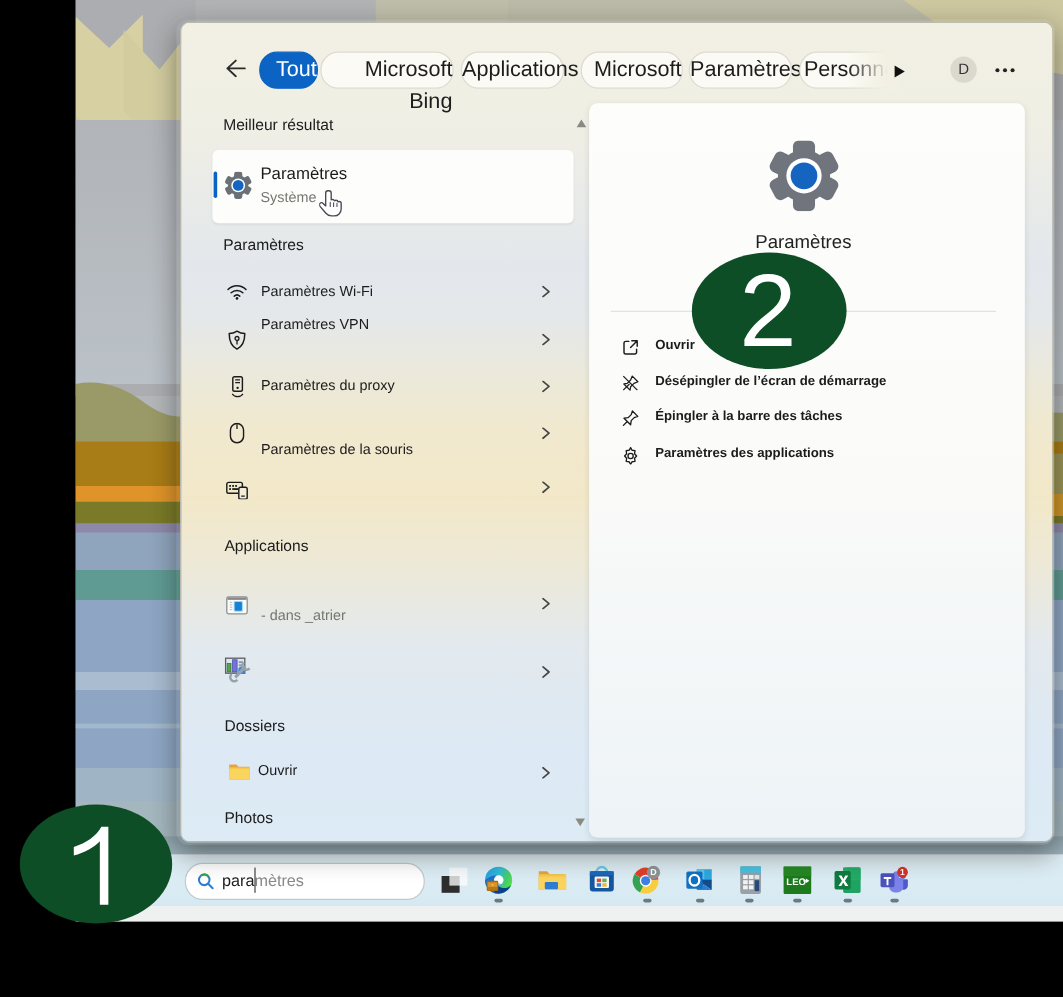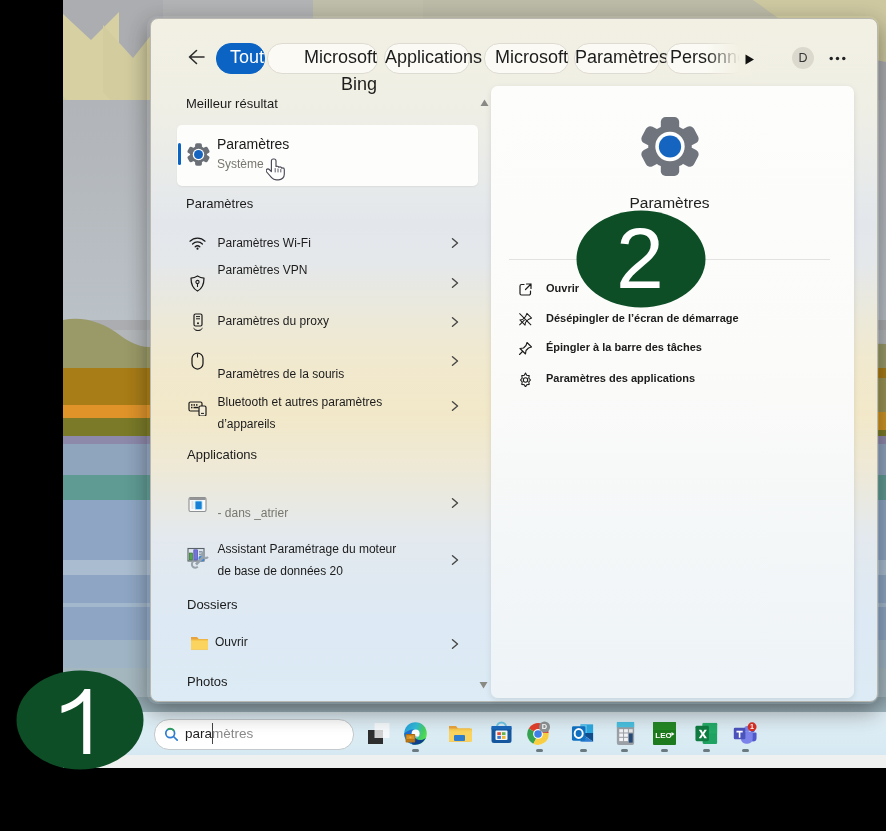--- a/index.html
+++ b/index.html
@@ -302,21 +302,20 @@
       <g fill="#1b1b1b">
           <rect x="3" y="4.2" width="1.5" height="1.5"></rect>
           <rect x="5.5" y="4.2" width="1.5" height="1.5"></rect>
           <rect x="8" y="4.2" width="1.5" height="1.5"></rect>
           <rect x="3" y="6.8" width="1.5" height="1.5"></rect>
           <rect x="5.5" y="6.8" width="5" height="1.5"></rect>
         </g>
       <rect x="11" y="6" width="7" height="10" rx="1.5" fill="#f2ecd8" stroke="#1b1b1b" stroke-width="1.2"></rect>
       <line x1="13" y1="13.4" x2="16" y2="13.4" stroke="#1b1b1b" stroke-width="1"></line>
     </svg>
-    <div class="rowtxt" style="left:66.5px;top:372px;line-height:22px;">Bluetooth et autres paramètres<br>d’appareils</div>
     <svg class="chev" style="top:382px" width="10" height="10" viewBox="0 0 10 10">
         <path d="M2.5 0.8 L7.5 5 L2.5 9.2" fill="none" stroke="#464644" stroke-width="1.4" stroke-linecap="round" stroke-linejoin="round"></path>
       </svg>
 
     <div class="hdr" style="left:36px;top:428px;">Applications</div>
 
     <svg class="abs" style="left:37px;top:476px" width="19" height="19" viewBox="0 0 19 19">
       <rect x="1" y="2.5" width="17" height="14" rx="1.5" fill="#fafafa" stroke="#8e9091" stroke-width="1.1"></rect>
       <rect x="1.6" y="3.1" width="15.8" height="1.8" fill="#87898a"></rect>
       <path d="M3.5 7 h2 M3.5 9 h2 M3.5 11 h2 M3.5 13 h2" stroke="#b9bbbc" stroke-width="0.8"></path>
@@ -332,21 +331,20 @@
       <rect x="1" y="3.5" width="16" height="12.5" fill="#dde6ef" stroke="#5a6268" stroke-width="1.1"></rect>
       <rect x="2.3" y="8" width="3.2" height="7" fill="#55a44e" stroke="#2e6b2a" stroke-width="0.6"></rect>
       <rect x="6.8" y="4.8" width="3.8" height="10.2" fill="#7474d8" stroke="#4747a8" stroke-width="0.6"></rect>
       <rect x="12" y="6" width="3.5" height="1.6" fill="#8a9aab"></rect>
       <rect x="12" y="8.6" width="3.5" height="1.6" fill="#8a9aab"></rect>
       <circle cx="14.5" cy="13.5" r="3" fill="#3e87d4"></circle>
       <line x1="17.5" y1="10.5" x2="9" y2="19.5" stroke="#97a2ab" stroke-width="2.6"></line>
       <path d="M16.2 7.2 a3.4 3.4 0 1 0 4.8 4.8" fill="none" stroke="#97a2ab" stroke-width="2"></path>
       <path d="M6 16.8 a3.4 3.4 0 1 0 4.8 4.8" fill="none" stroke="#97a2ab" stroke-width="2"></path>
     </svg>
-    <div class="rowtxt" style="left:66.5px;top:519px;line-height:22px;">Assistant Paramétrage du moteur<br>de base de données 20</div>
     <svg class="chev" style="top:536px" width="10" height="10" viewBox="0 0 10 10">
         <path d="M2.5 0.8 L7.5 5 L2.5 9.2" fill="none" stroke="#464644" stroke-width="1.4" stroke-linecap="round" stroke-linejoin="round"></path>
       </svg>
 
     <div class="hdr" style="left:36px;top:578px;">Dossiers</div>
 
     <svg class="abs" style="left:39px;top:616px" width="19" height="16" viewBox="0 0 19 16">
       <path d="M1 2 h6 l1.7 2 h9.3 v10.5 h-17 z" fill="#e8a33d"></path>
       <rect x="1" y="4.5" width="17" height="10" fill="#f6c84c"></rect>
       <path d="M1 6 h17 v8.5 h-17 z" fill="#fbd45f"></path>

